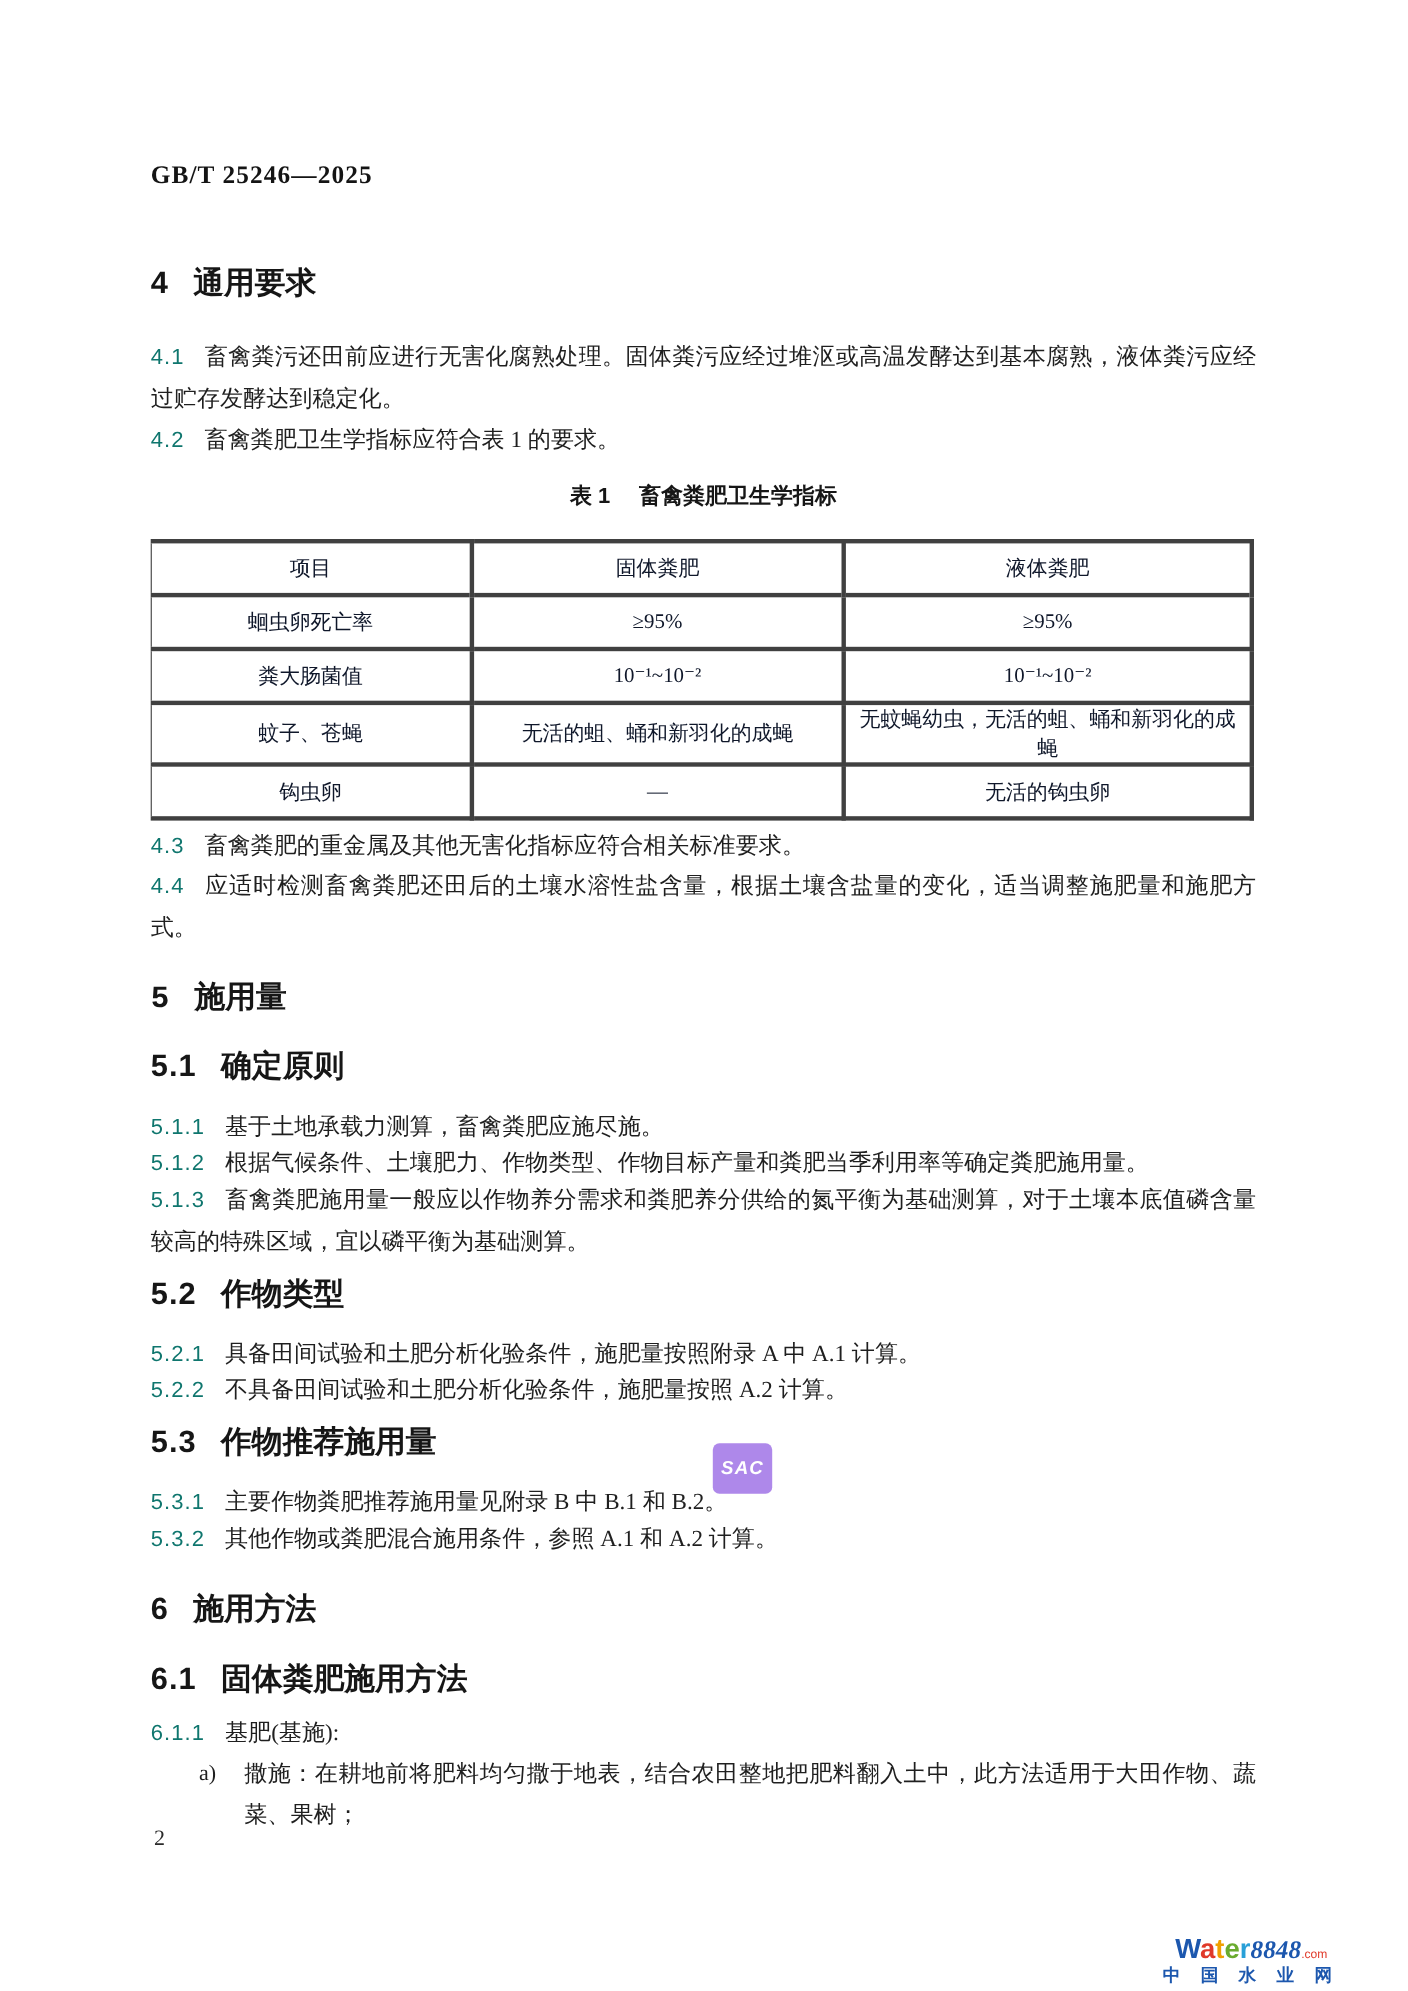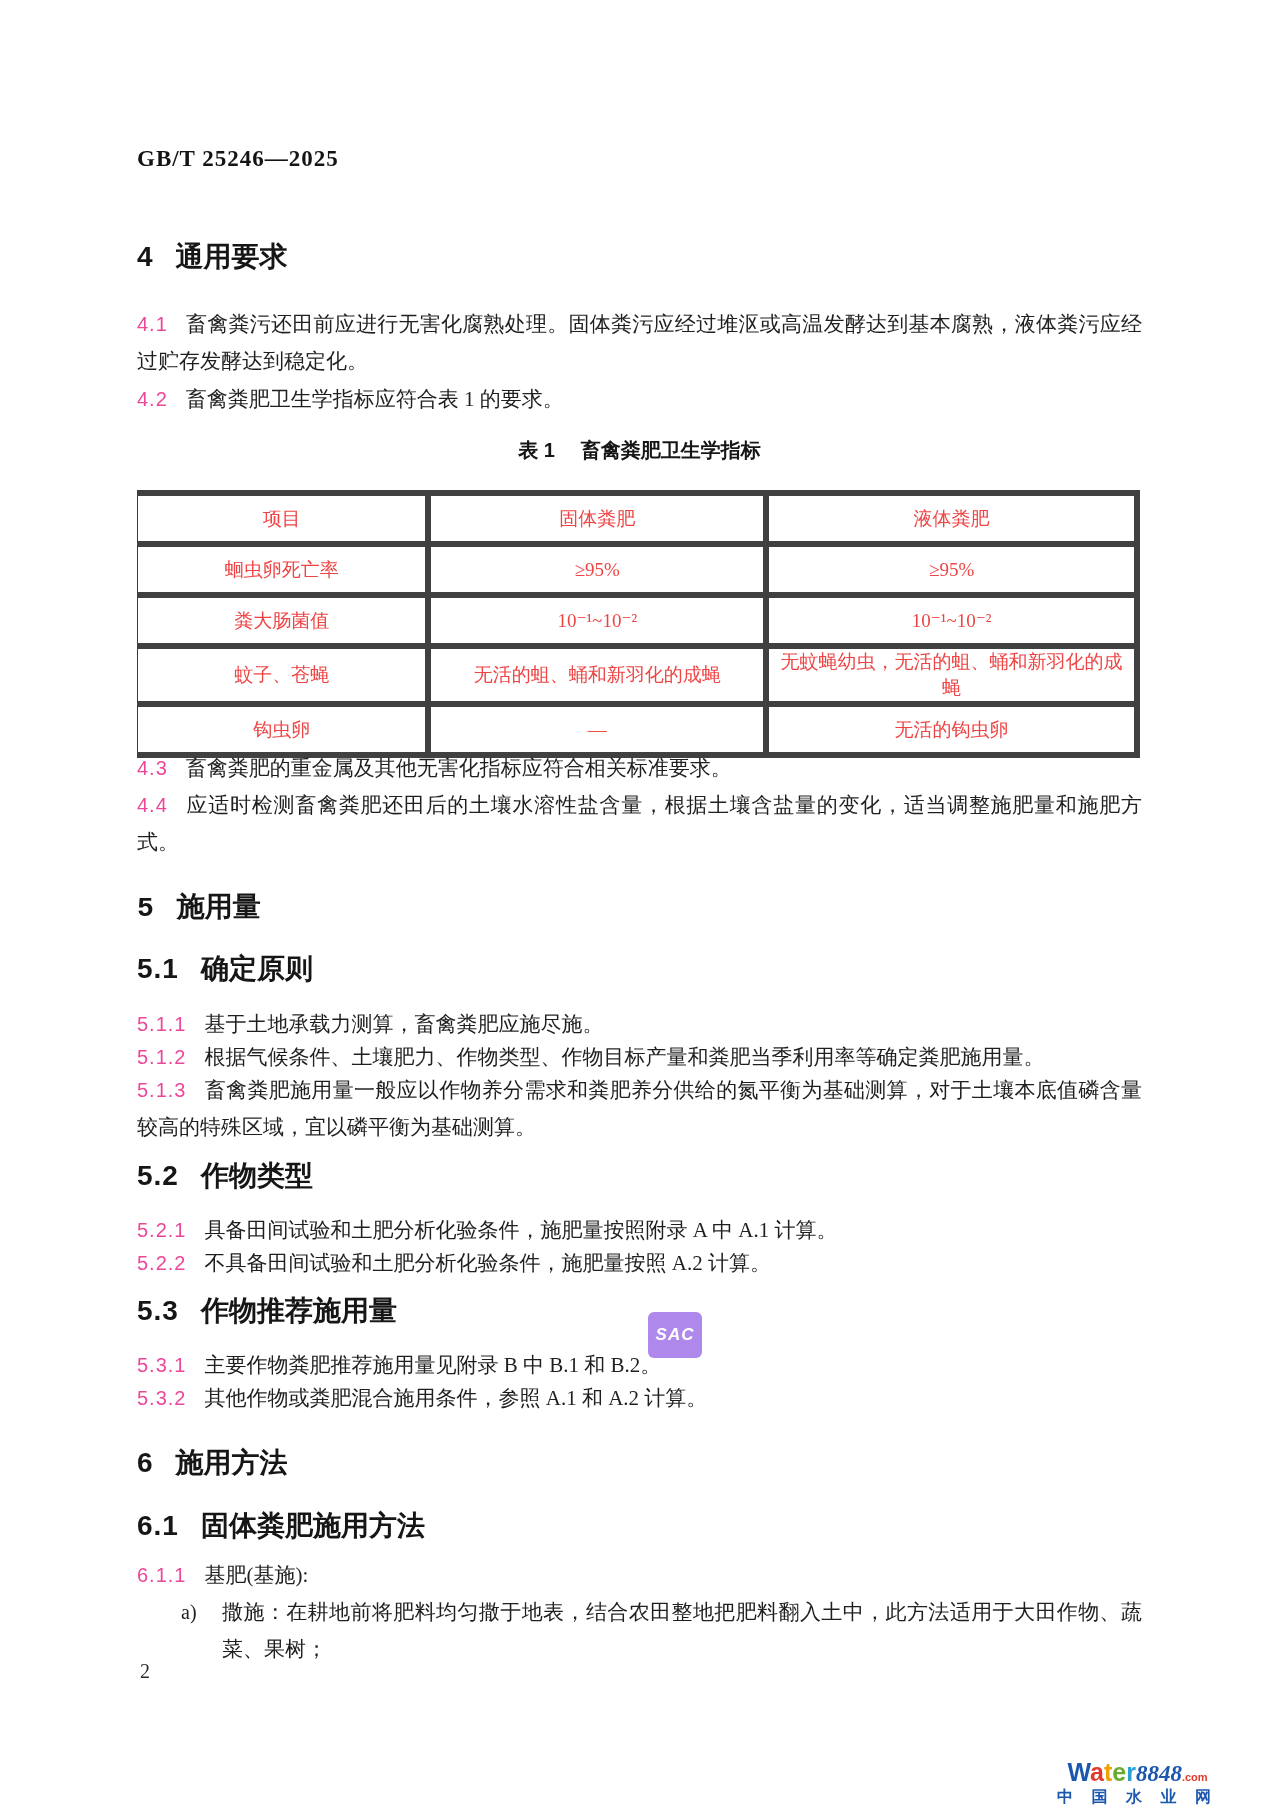--- a/index.html
+++ b/index.html
@@ -29,42 +29,42 @@
   .sec-heading .num{display:inline-block;margin-right:22px;letter-spacing:1px;}
 
   
   .clause{
     position:absolute;left:137px;width:1005px;
     font-size:21px;line-height:37px;
     text-align:justify;color:#1f1f1f;
   }
   .clause .num{
     font-family:"Liberation Sans","DejaVu Sans",sans-serif;
-    font-size:20px;margin-right:18px;letter-spacing:1px;color:#ec4899;
+    font-size:20px;margin-right:18px;letter-spacing:1px;color:#0f766e;
   }
 
   
   .table-caption{
     position:absolute;left:137px;top:437px;width:1005px;
     text-align:center;
     font-family:"Liberation Sans","DejaVu Sans",sans-serif;
     font-weight:700;font-size:20px;color:#161616;
   }
   .table-caption .cap-label{margin-right:26px;}
 
   
   .std-table{
     position:absolute;left:137px;top:490px;width:1003px;
     border-collapse:collapse;table-layout:fixed;
     border-top:3px solid #1a1a1a;border-bottom:3px solid #1a1a1a;
   }
   .std-table td{
-    border:6px solid #404040;
+    border:4px solid #404040;
     height:45px;text-align:center;vertical-align:middle;
-    font-size:19px;color:#ef4444;padding:0 6px;
+    font-size:19px;color:#0f172a;padding:0 6px;
   }
   .std-table tr.head-row td{border-bottom:2px solid #1a1a1a;}
   .std-table td:first-child{border-left:1px solid #3c3c3c;}
   .std-table col.c1{width:29.1%;}
   .std-table col.c2{width:33.8%;}
   .std-table col.c3{width:37.1%;}
 
   
   .list-item{
     position:absolute;left:137px;width:1005px;
@@ -96,21 +96,21 @@
   .site-mark{
     position:absolute;right:10px;top:1760px;width:265px;
     text-align:center;line-height:1;
   }
   .wordmark{
     font-family:"Liberation Sans","DejaVu Sans",sans-serif;
     font-weight:700;font-size:25px;white-space:nowrap;
   }
   .wordmark span.w{letter-spacing:0px;}
   .wordmark span.num{font-style:italic;font-size:23px;font-family:"Liberation Serif",serif;font-weight:700;}
-  .wordmark span.com{font-size:11px;font-weight:700;vertical-align:baseline;}
+  .wordmark span.com{font-size:11px;font-weight:400;vertical-align:baseline;}
   .site-sub{
     margin-top:4px;
     font-family:"Liberation Sans","DejaVu Sans",sans-serif;
     font-weight:700;font-size:16px;letter-spacing:7px;white-space:nowrap;
   }
 </style>
 </head>
 <body>
 
 <div class="page">

